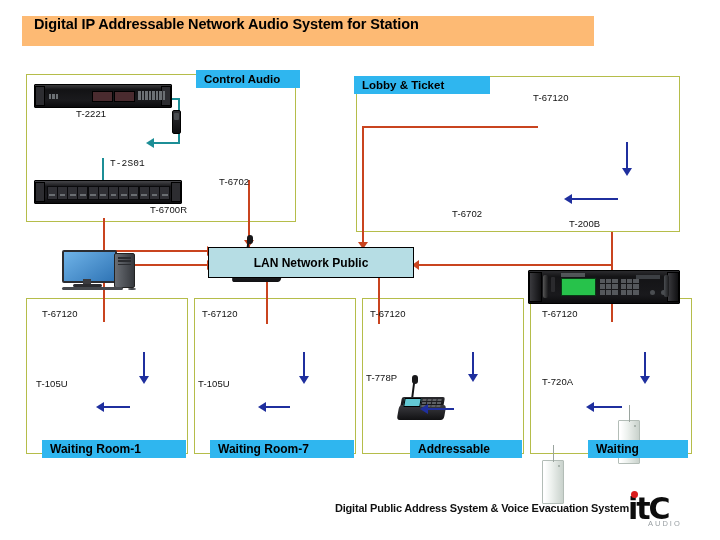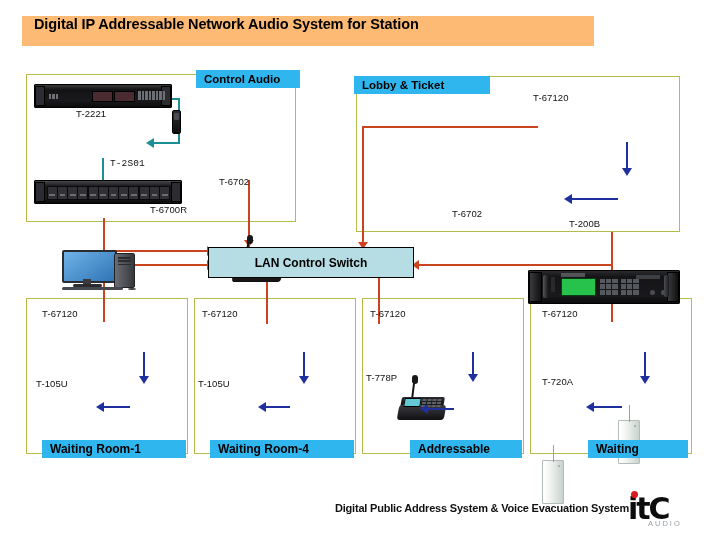--- a/index.html
+++ b/index.html
@@ -363,21 +363,21 @@
     <span class="stem"></span>
   </div>
 <div class="abs colspk" style="left:542px;top:176px;width:20px;height:42px;">
     <span class="stem"></span>
   </div>
 <div class="abs bl blh" style="left:572px;top:198px;width:46px;"></div>
 <div class="abs ar ar-l b" style="left:564px;top:194px;"></div>
 <div class="abs cap" style="left:569px;top:218px;">T-200B</div>
 
 <div class="abs" id="lan-switch">
-  <span id="lan-switch-label">LAN Control Switch</span>
+  <span id="lan-switch-label">LAN Network Public</span>
 </div>
 
 <div class="abs cap" style="left:42px;top:308px;">T-67120</div>
 
 <div class="abs cap" style="left:36px;top:378px;">T-105U</div>
 <div class="abs bl blv" style="left:143px;top:352px;height:28px;"></div>
 <div class="abs ar ar-d b" style="left:139px;top:376px;"></div>
 
 <div class="abs bl blh" style="left:104px;top:406px;width:26px;"></div>
 <div class="abs ar ar-l b" style="left:96px;top:402px;"></div>
@@ -387,21 +387,21 @@
 
 <div class="abs cap" style="left:202px;top:308px;">T-67120</div>
 
 <div class="abs cap" style="left:198px;top:378px;">T-105U</div>
 <div class="abs bl blv" style="left:303px;top:352px;height:28px;"></div>
 <div class="abs ar ar-d b" style="left:299px;top:376px;"></div>
 
 <div class="abs bl blh" style="left:266px;top:406px;width:24px;"></div>
 <div class="abs ar ar-l b" style="left:258px;top:402px;"></div>
 <div class="abs tag big" id="tag-wr2" style="left:210px;top:440px;width:136px;height:18px;">
-  <span>Waiting Room-4</span>
+  <span>Waiting Room-7</span>
 </div>
 
 <div class="abs cap" style="left:370px;top:308px;">T-67120</div>
 
 <div class="abs cap" style="left:366px;top:372px;">T-778P</div>
 <div class="abs bl blv" style="left:472px;top:352px;height:26px;"></div>
 <div class="abs ar ar-d b" style="left:468px;top:374px;"></div>
 
 <div class="abs bl blh" style="left:428px;top:408px;width:26px;"></div>
 <div class="abs ar ar-l b" style="left:420px;top:404px;"></div>

